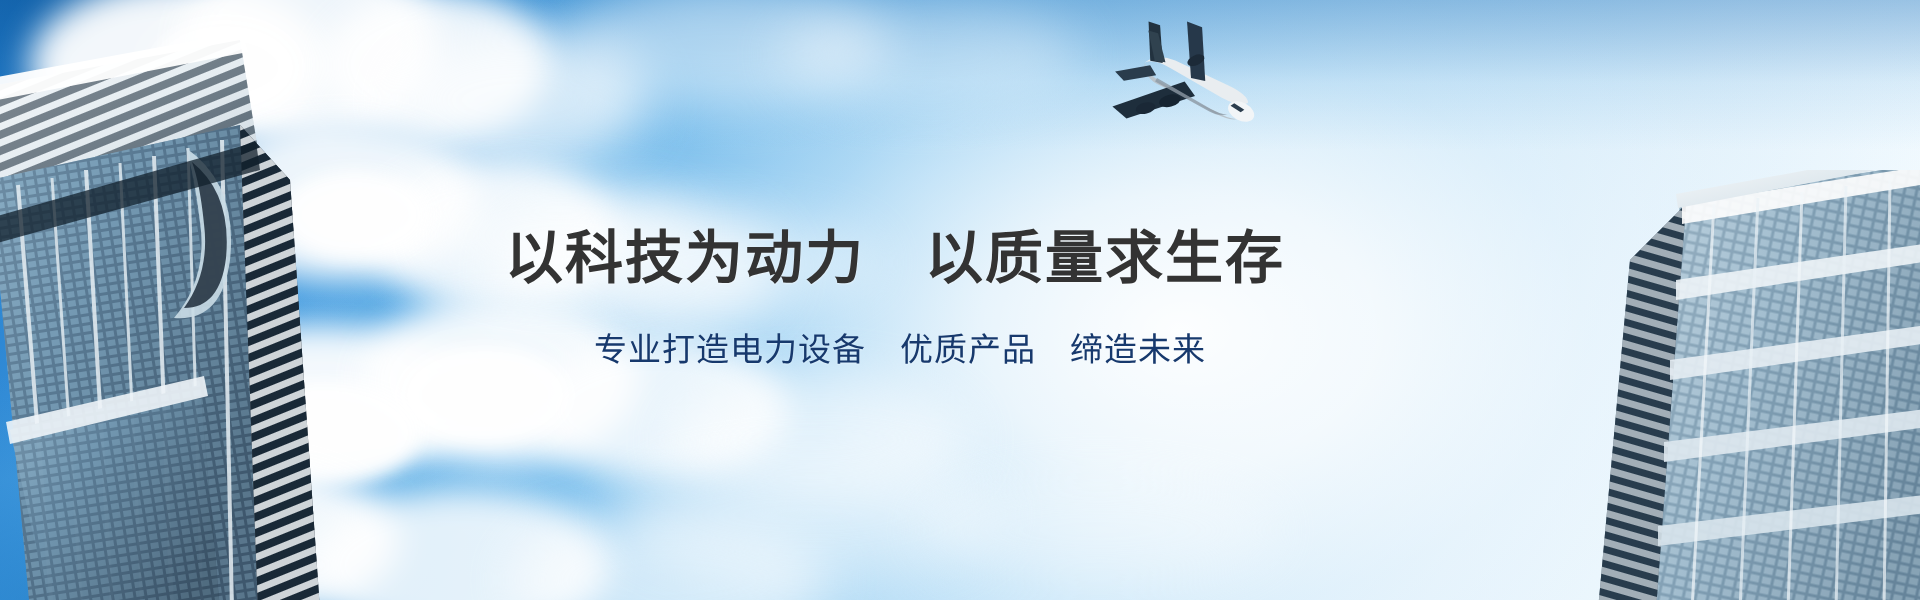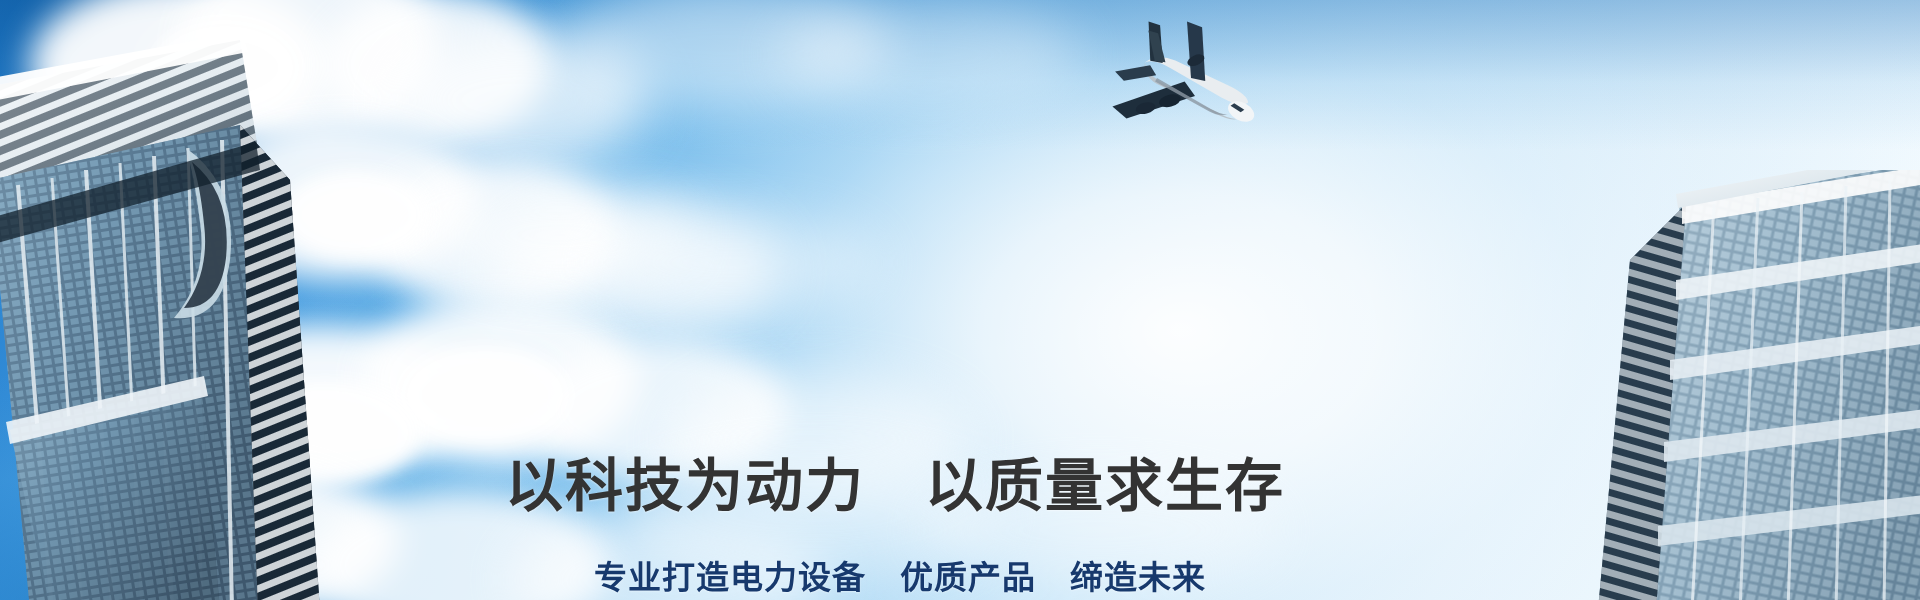--- a/index.html
+++ b/index.html
@@ -64,38 +64,38 @@
   .bldg-right{
     position:absolute;right:-30px;top:170px;width:360px;height:440px;
   }
 
   
   .plane{position:absolute;left:1085px;top:8px;width:190px;height:160px;}
 
   
   .copy{
     position:absolute;left:0;top:0;width:1920px;height:600px;
-    display:flex;flex-direction:column;align-items:center;justify-content:flex-end;
+    display:flex;flex-direction:column;align-items:center;justify-content:center;
     padding-left:0px;
   }
   .headline{
     font-family:"DejaVu Sans","Liberation Sans",sans-serif;
     font-size:58px;
     font-weight:700;
     color:#333333;
     letter-spacing:2px;
     white-space:pre;
     line-height:1;
     margin:0 0 0 -130px;
     text-shadow:0 1px 2px rgba(255,255,255,0.45);
   }
   .subline{
     font-family:"DejaVu Sans","Liberation Sans",sans-serif;
     font-size:33px;
-    font-weight:700;
+    font-weight:400;
     color:#17396d;
     letter-spacing:1px;
     white-space:pre;
     line-height:1;
     margin:46px 0 6px -120px;
     text-shadow:0 1px 2px rgba(255,255,255,0.40);
   }
 </style>
 </head>
 <body>

